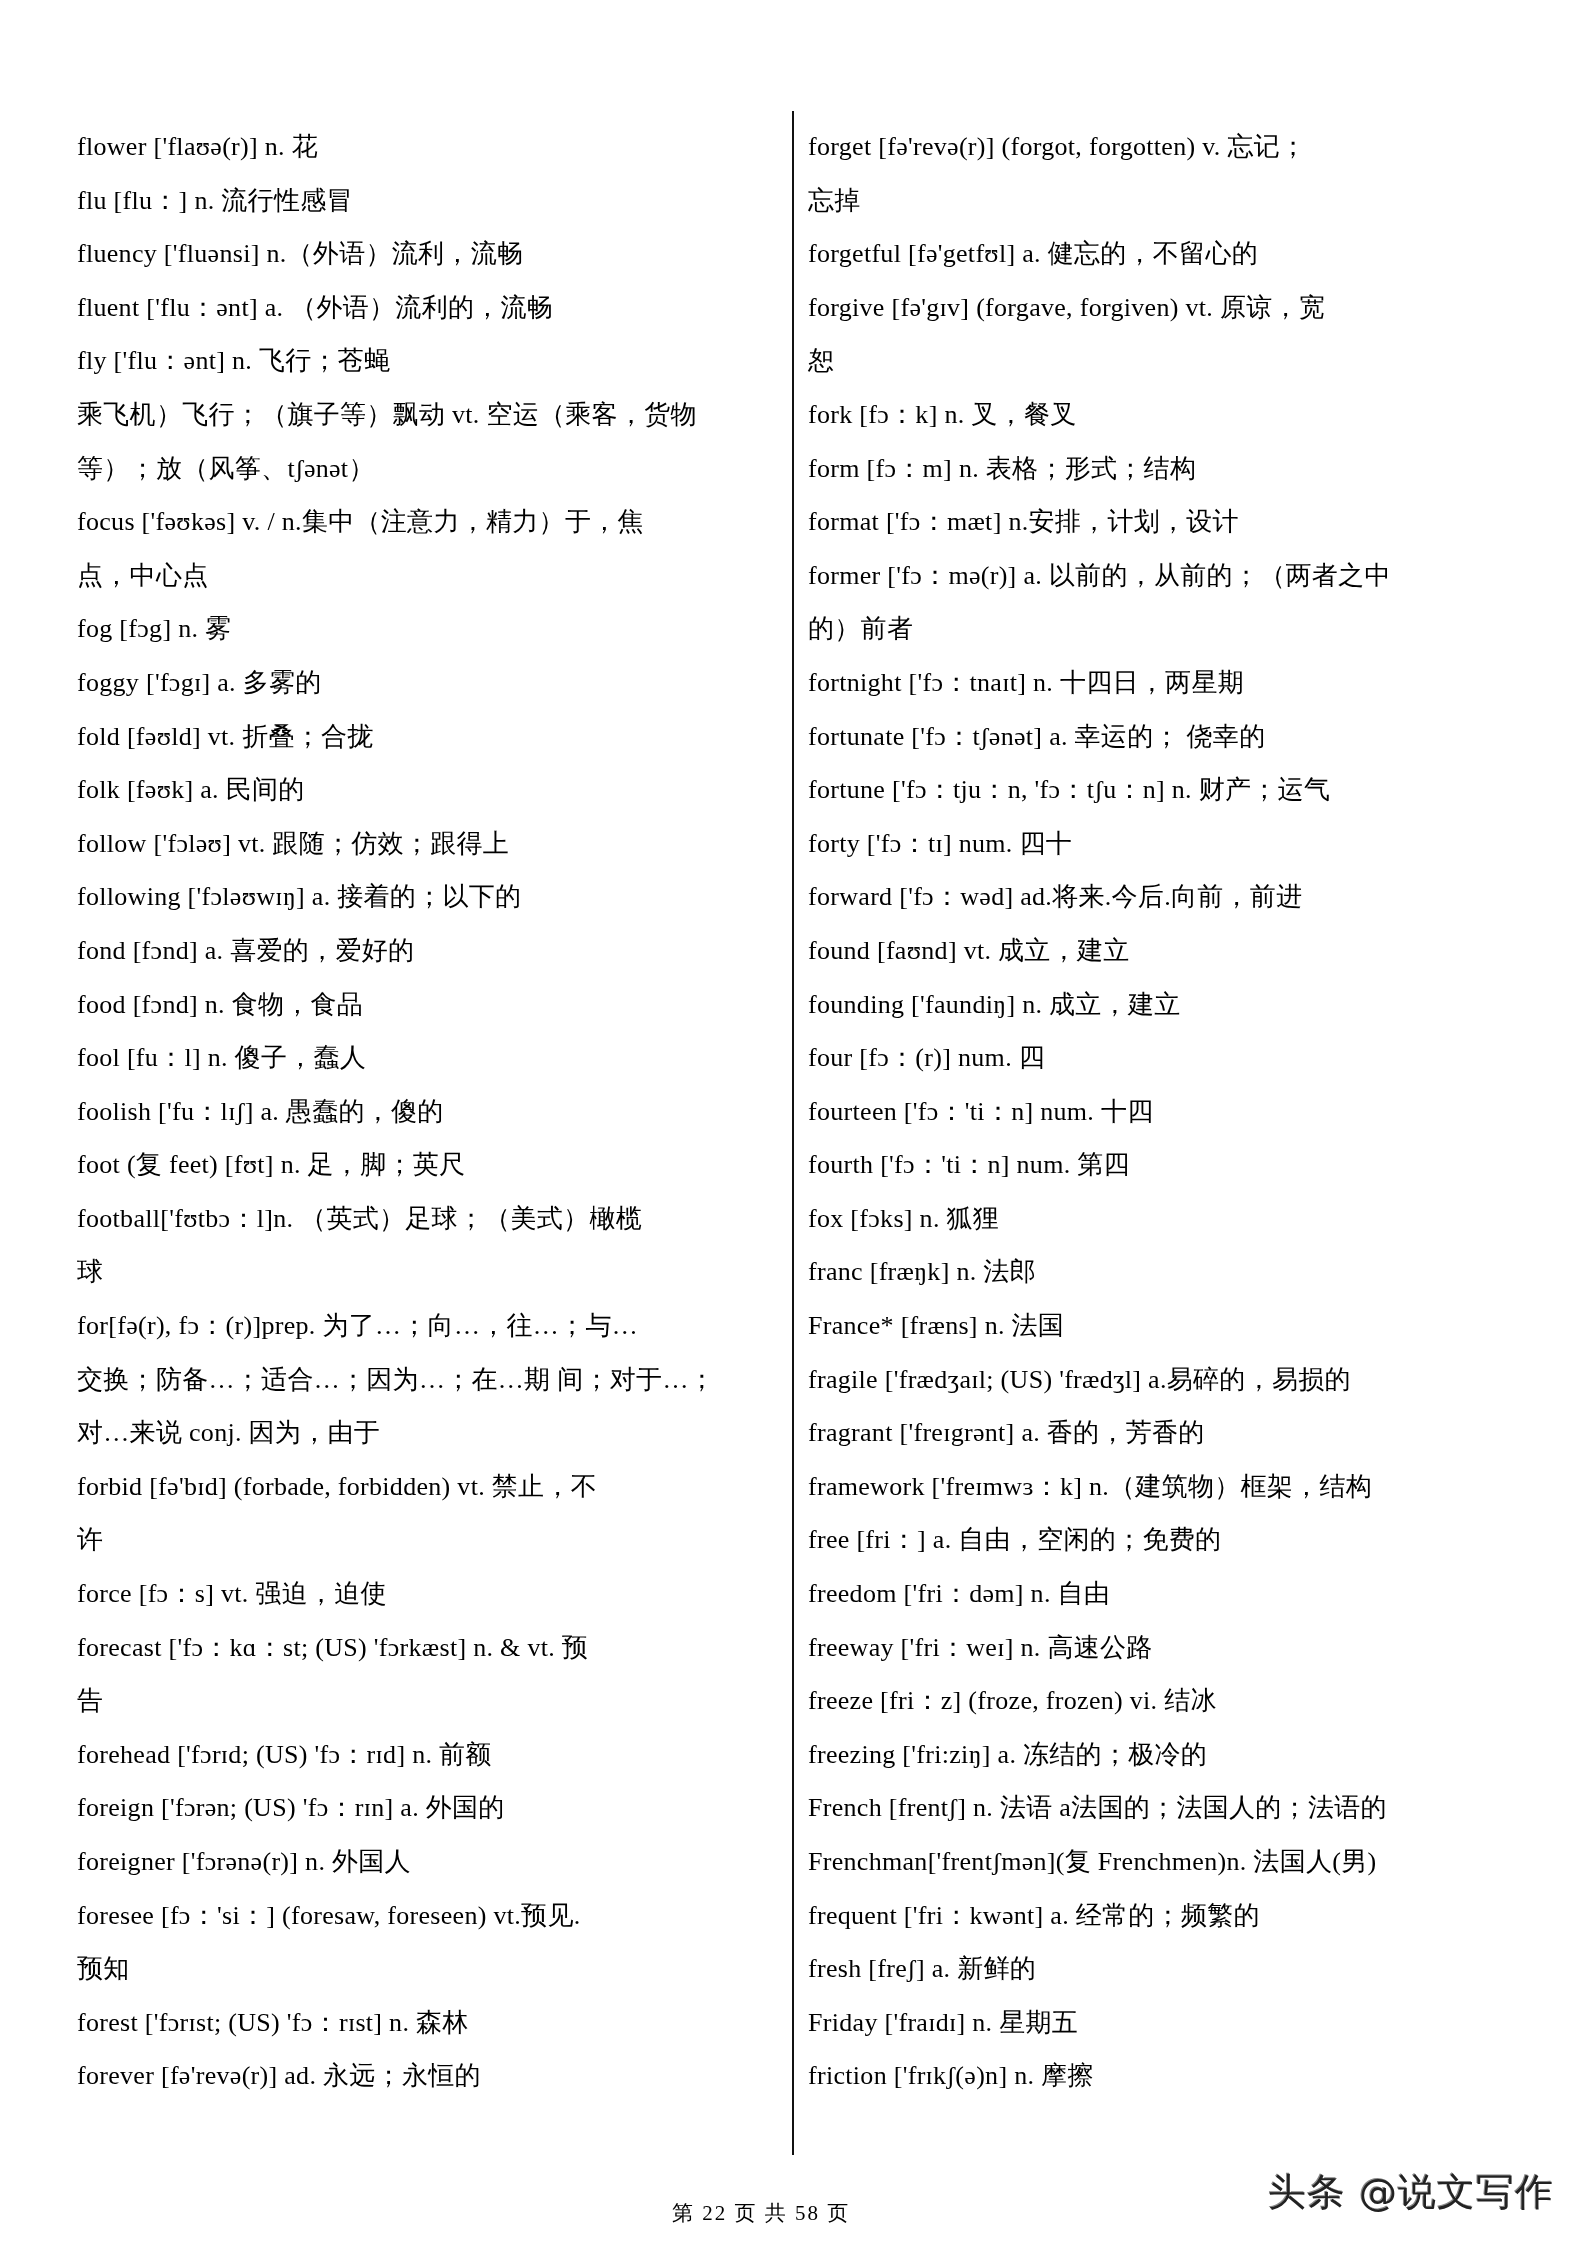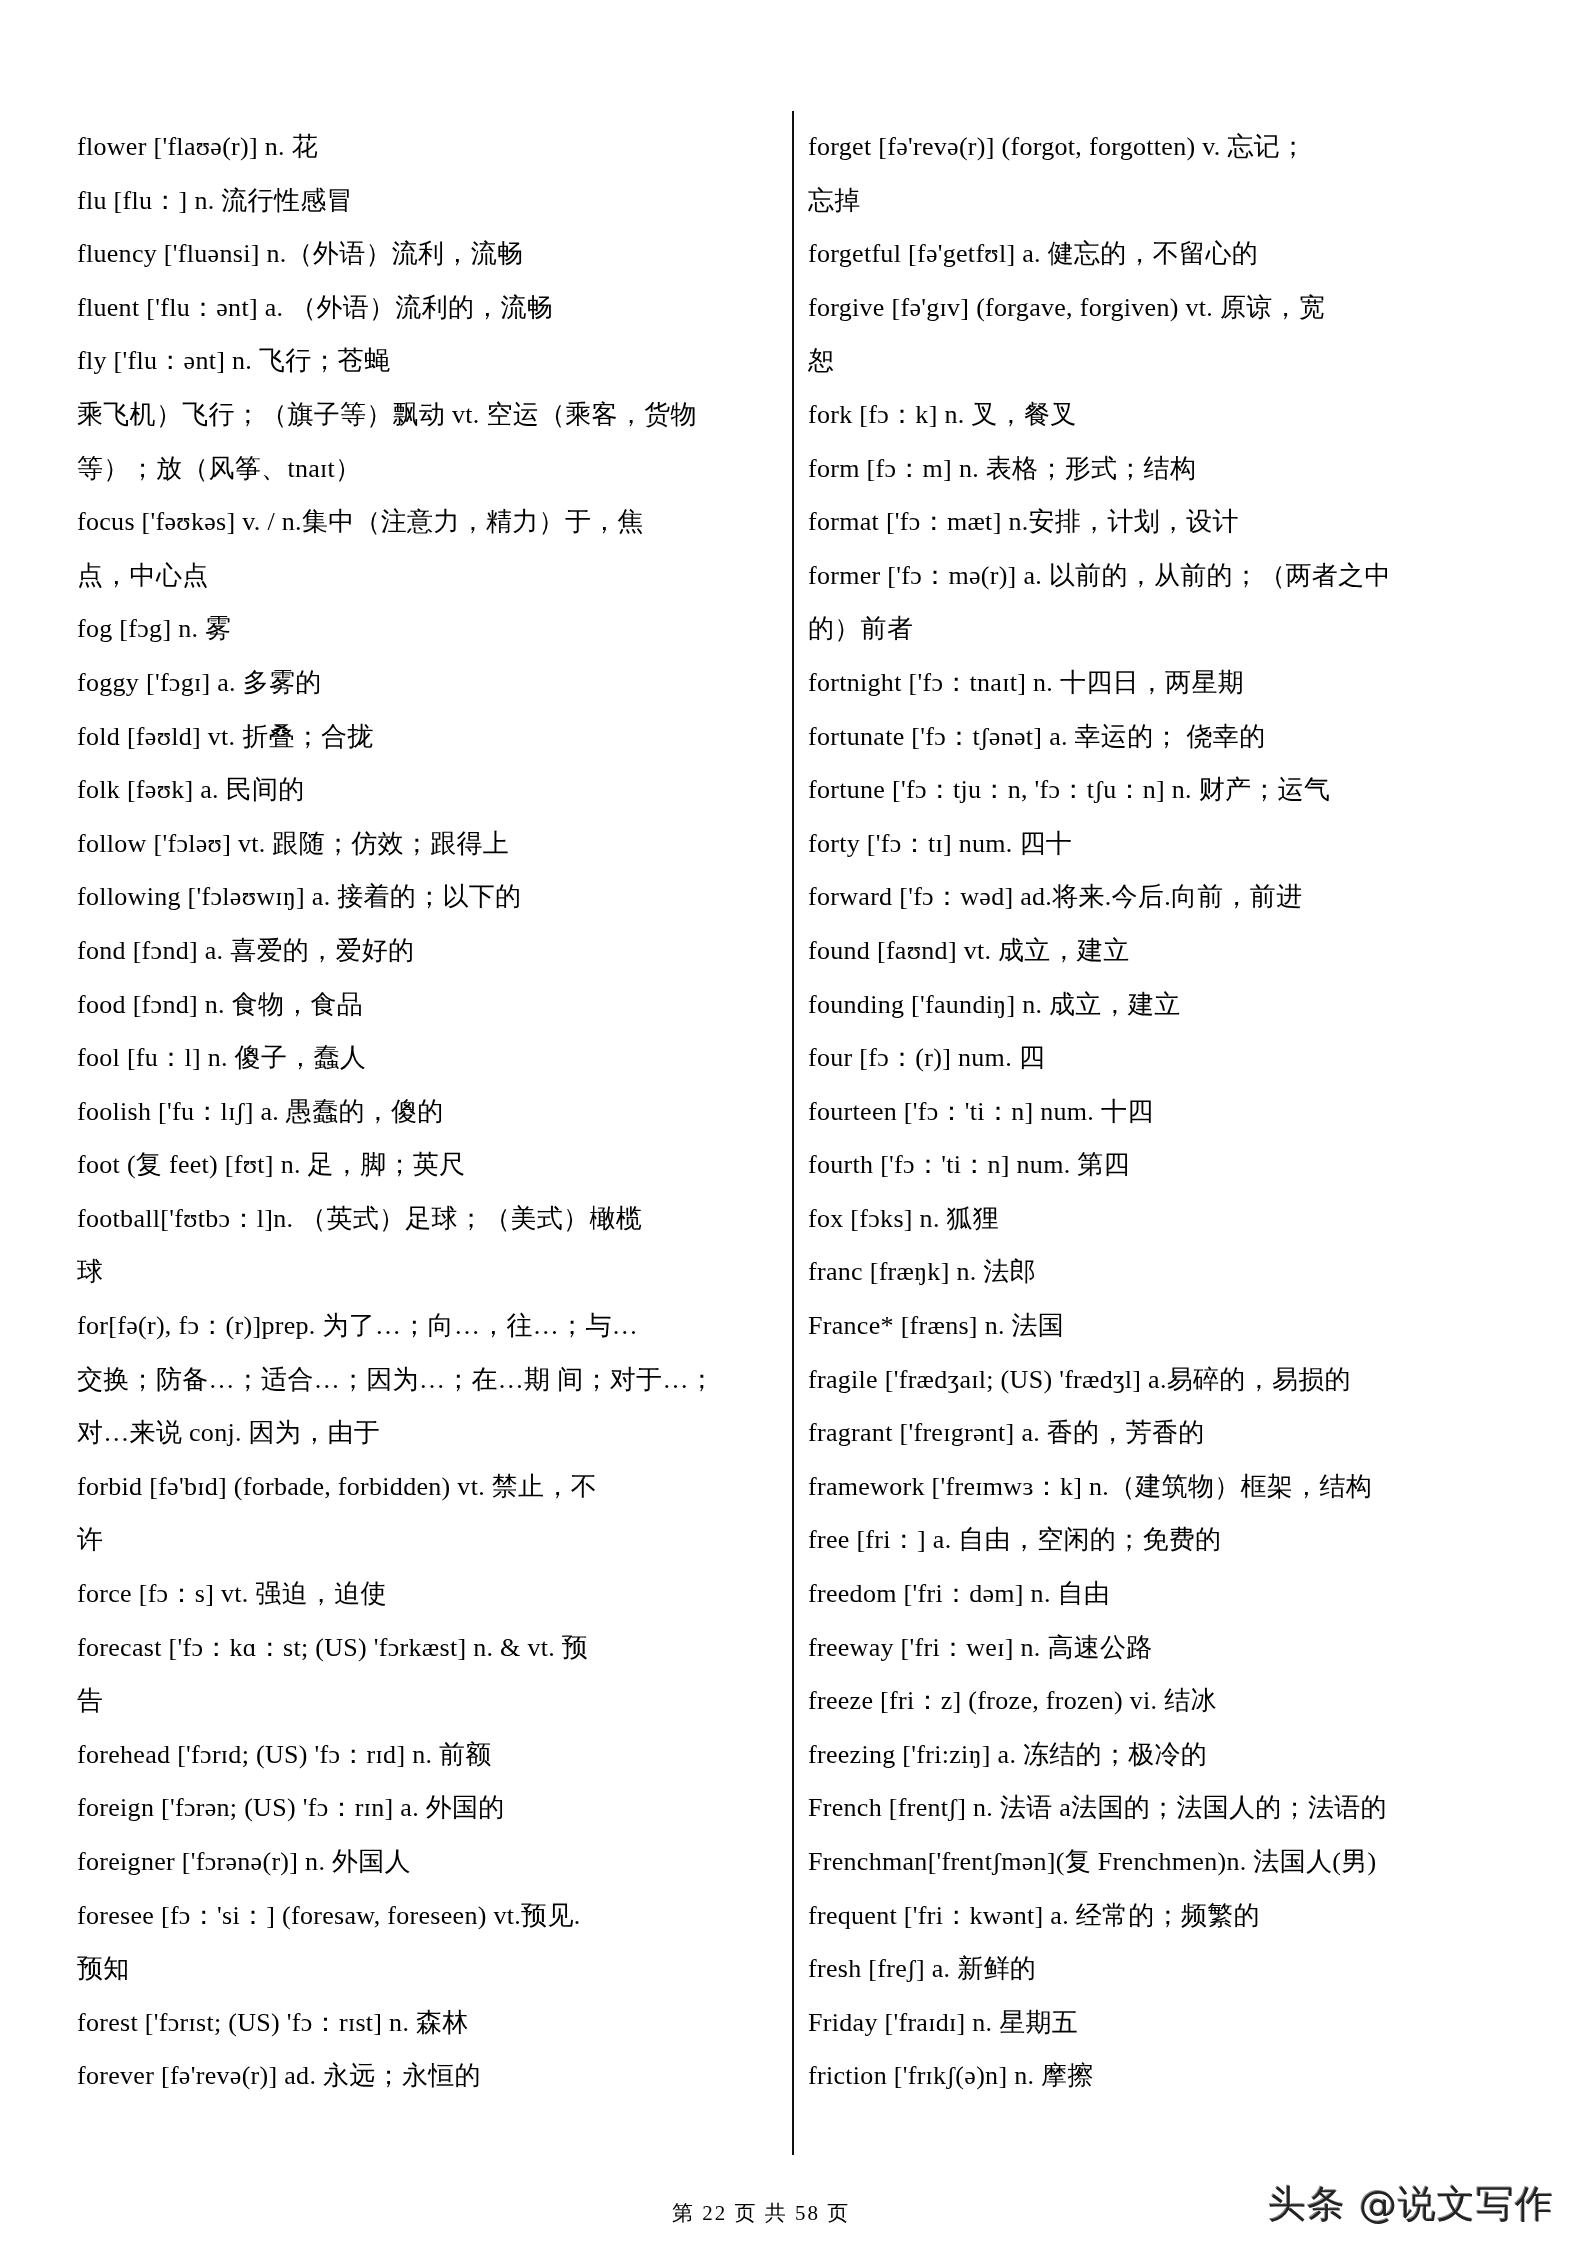--- a/index.html
+++ b/index.html
@@ -5,34 +5,34 @@
   html, body { margin: 0; padding: 0; background: #ffffff; }
   body { width: 1587px; height: 2245px; position: relative; overflow: hidden; color: #000; }
   .page { position: absolute; left: 0; top: 0; width: 1587px; height: 2245px; background: #fff; }
   .col { position: absolute; top: 120px; width: 700px; font-family: "Liberation Serif", "DejaVu Serif", serif; font-size: 26px; }
   .col.left { left: 77px; }
   .col.right { left: 808px; }
   .line { height: 53.6px; line-height: 53.6px; white-space: nowrap; letter-spacing: 0.3px; }
   .divider { position: absolute; left: 792px; top: 111px; width: 2px; height: 2044px; background: #111; }
   .footer { position: absolute; top: 2153px; left: 672px; font-family: "Liberation Serif", serif; font-size: 21px; letter-spacing: 2px; margin-top: 46px; }
   .watermark { position: absolute; left: 1268px; top: 2167px; font-family: "DejaVu Sans", sans-serif; font-size: 38px; color: #222; letter-spacing: 1px;
-    text-shadow: 1px 1px 0 #fff, -1px -1px 0 #888; margin-top: 12px; }
+    text-shadow: 1px 1px 0 #fff, -1px -1px 0 #888; }
 </style>
 </head>
 <body>
 
 <div class="page">
   <div class="col left" id="left-col">
       <div class="line">flower ['flaʊə(r)] n. 花</div>
       <div class="line">flu [flu：] n. 流行性感冒</div>
       <div class="line">fluency ['fluənsi] n.（外语）流利，流畅</div>
       <div class="line">fluent ['flu：ənt] a. （外语）流利的，流畅</div>
       <div class="line">fly ['flu：ənt] n. 飞行；苍蝇</div>
       <div class="line">乘飞机）飞行；（旗子等）飘动 vt. 空运（乘客，货物</div>
-      <div class="line">等）；放（风筝、tnaɪt）</div>
+      <div class="line">等）；放（风筝、tʃənət）</div>
       <div class="line">focus ['fəʊkəs] v. / n.集中（注意力，精力）于，焦</div>
       <div class="line">点，中心点</div>
       <div class="line">fog [fɔg] n. 雾</div>
       <div class="line">foggy  ['fɔgɪ] a. 多雾的</div>
       <div class="line">fold  [fəʊld] vt. 折叠；合拢</div>
       <div class="line">folk  [fəʊk] a. 民间的</div>
       <div class="line">follow  ['fɔləʊ] vt. 跟随；仿效；跟得上</div>
       <div class="line">following  ['fɔləʊwɪŋ] a. 接着的；以下的</div>
       <div class="line">fond [fɔnd] a. 喜爱的，爱好的</div>
       <div class="line">food [fɔnd] n. 食物，食品</div>

